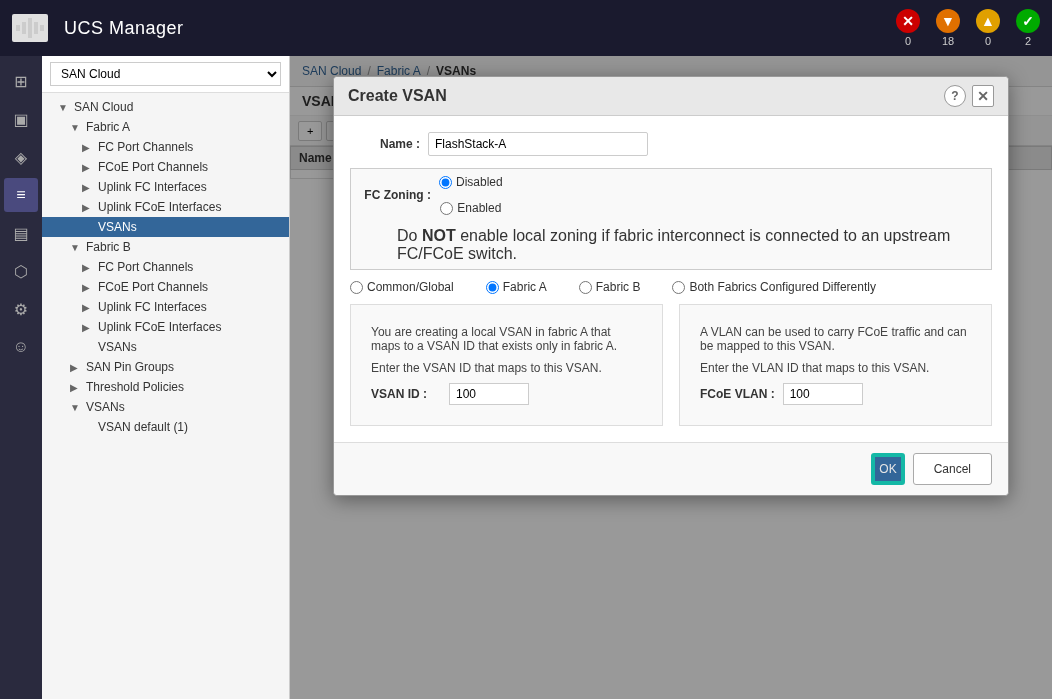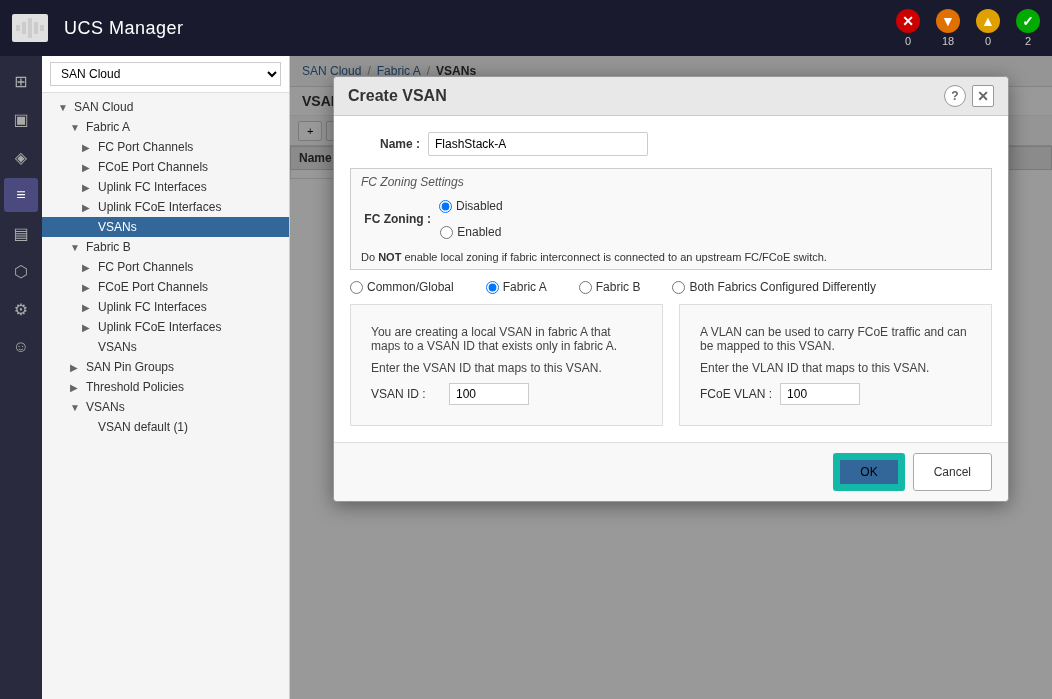--- a/index.html
+++ b/index.html
@@ -306,21 +306,21 @@
       align-items: center;
       gap: 4px;
       cursor: pointer;
     }
     .fc-zoning-box {
       border: 1px solid #ccc;
       padding: 6px 10px;
       background: #f9f9f9;
       margin-bottom: 10px;
     }
-    .warning-text { font-size: 11px; color: #333; margin-top: 6px; }
+    .warning-text { font-size: 16px; color: #333; margin-top: 6px; margin-left: 36px; }
     .warning-text strong { font-weight: bold; }
 
     .radio-options-row {
       display: flex;
       gap: 32px;
       margin: 10px 0;
     }
     .fabric-config-grid {
       display: grid;
       grid-template-columns: 1fr 1fr;
@@ -333,42 +333,42 @@
       padding: 20px;
       font-size: 12px;
     }
     .config-panel p { margin-bottom: 8px; color: #444; }
     .vsan-field-row {
       display: flex;
       align-items: center;
       gap: 8px;
       margin-top: 8px;
     }
-    .vsan-field-label { font-weight: normal; min-width: 70px; }
+    .vsan-field-label { font-weight: bold; min-width: 70px; }
     .vsan-field-input {
       border: 1px solid #ccc;
       padding: 3px 6px;
       width: 80px;
       font-size: 12px;
     }
 
     .modal-footer {
       display: flex;
       justify-content: flex-end;
       gap: 8px;
       padding: 10px 16px;
       border-top: 1px solid #ddd;
       background: #f8f8f8;
       border-radius: 0 0 4px 4px;
     }
     .btn-ok {
-      padding: 5px 20px;
+      padding: 5px 4px;
       background: #336699;
-      color: #000000;
-      border: 7px solid #14b8a6;
+      color: #e5e5e5;
+      border: 4px solid #14b8a6;
       cursor: pointer;
       font-size: 12px;
       border-radius: 3px;
     }
     .btn-cancel {
       padding: 5px 20px;
       background: white;
       color: #333;
       border: 1px solid #aaa;
       cursor: pointer;
@@ -561,21 +561,20 @@
         </div>
 
         <div class="modal-body">
 
           <div class="form-row">
             <span class="form-label">Name :</span>
             <input class="form-input" type="text" value="FlashStack-A" style="">
           </div>
 
           <div class="fc-zoning-box">
-            <div class="subsection-title">FC Zoning Settings</div>
             <div class="form-row">
               <span class="form-label">FC Zoning :</span>
               <div class="radio-group">
                 <label class="radio-label">
                   <input type="radio" name="fc_zoning" value="disabled" checked="" style="">
                   <span>Disabled</span>
                 </label>
                 <label class="radio-label">
                   <input type="radio" name="fc_zoning" value="enabled" style="">
                   <span>Enabled</span>

